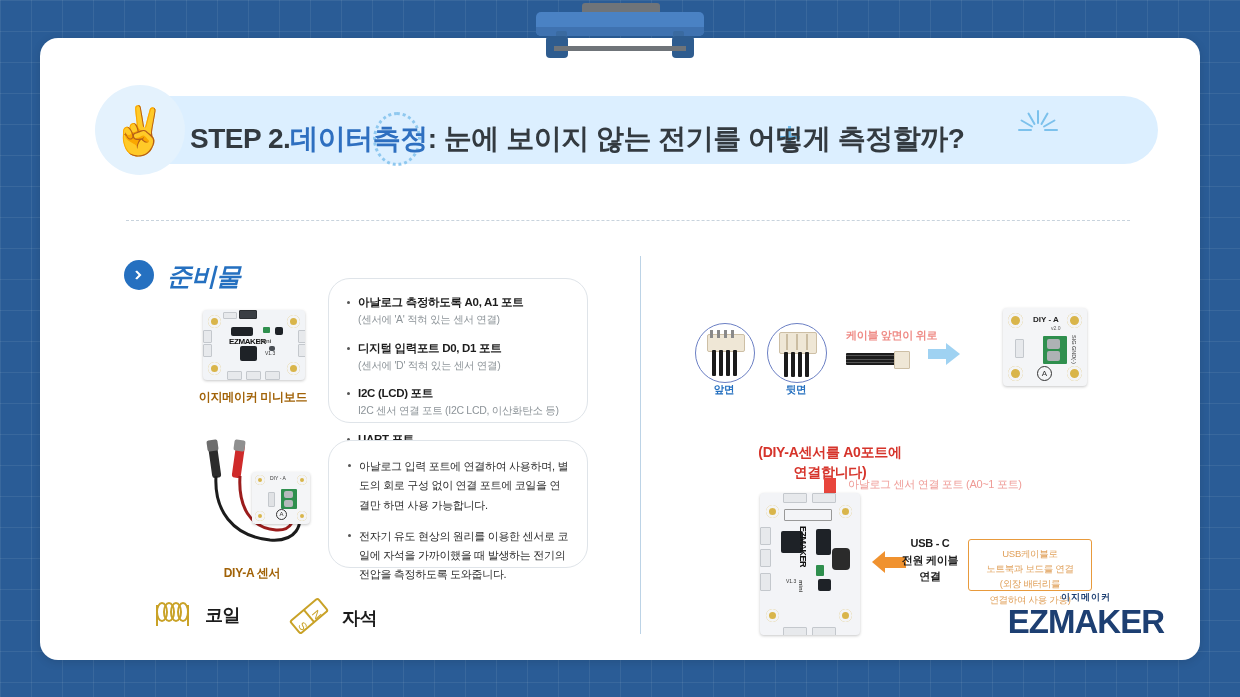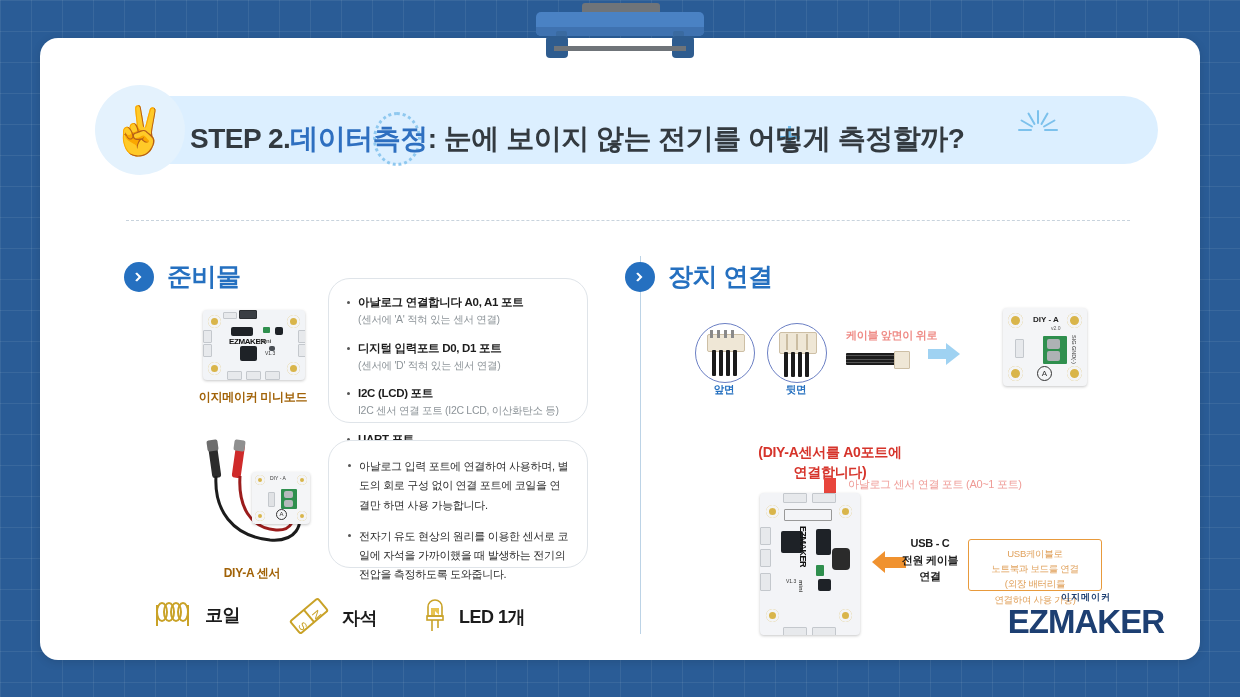--- a/index.html
+++ b/index.html
@@ -64,21 +64,21 @@
   .deco-plus:before{left:10px;top:0;width:3px;height:22px;}
   .deco-plus:after{left:0;top:10px;width:22px;height:3px;}
   .deco-burst{position:absolute;left:978px;top:72px;width:40px;height:40px;}
   .deco-burst i{position:absolute;left:19px;top:0;width:2px;height:14px;background:#7cc1ec;
     transform-origin:1px 20px;border-radius:1px;display:block;}
 
   .hr-dash{position:absolute;left:86px;top:182px;width:1004px;border-top:1px dashed #c8d3dd;}
   .vdiv{position:absolute;left:600px;top:218px;width:1px;height:378px;background:#bcd3e6;}
 
   
-  .sec-head{position:absolute;display:flex;align-items:center;gap:13px;}
+  .sec-head{position:absolute;display:flex;gap:13px;font-style:italic;}
   .chev{
     width:30px;height:30px;border-radius:50%;background:#2570c0;
     display:flex;align-items:center;justify-content:center;flex:0 0 auto;
   }
   .chev svg{display:block;}
   .sec-title{font-size:25px;font-weight:bold;color:#2570c0;letter-spacing:-.5px;white-space:nowrap;}
 
   
   .bubble{
     position:absolute;background:#fff;border:1px solid #dfe4e9;border-radius:22px;
@@ -199,21 +199,21 @@
     <div class="chip" style="left:66px;top:36px;width:6px;height:5px;background:#4a4f55;"></div>
     <div class="brand" style="left:26px;top:27px;font-size:8px;letter-spacing:-.4px;">EZMAKER</div>
     <div class="brand" style="left:56px;top:28px;font-size:6px;color:#555;">mini</div>
     <div class="lbl" style="left:62px;top:40px;font-size:5px;">V1.3</div>
   </div>
   <div class="cap" style="left:148px;top:351px;width:130px;">이지메이커 미니보드</div>
 
   <div class="bubble" style="left:288px;top:240px;width:260px;height:145px;padding:15px 16px;">
     <ul>
       <li>
-        <div class="b-main">아날로그 연결합니다 A0, A1 포트</div>
+        <div class="b-main">아날로그 측정하도록 A0, A1 포트</div>
         <div class="b-sub">(센서에 'A' 적혀 있는 센서 연결)</div>
       </li>
       <li>
         <div class="b-main">디지털 입력포트 D0, D1 포트</div>
         <div class="b-sub">(센서에 'D' 적혀 있는 센서 연결)</div>
       </li>
       <li>
         <div class="b-main">I2C (LCD) 포트</div>
         <div class="b-sub">I2C 센서 연결 포트 (I2C LCD, 이산화탄소 등)</div>
       </li>
@@ -283,41 +283,21 @@
           <rect x="4" y="12" width="36" height="16" rx="2" stroke="#c9a227" stroke-width="2" fill="none"></rect>
           <line x1="22" y1="12" x2="22" y2="28" stroke="#c9a227" stroke-width="2"></line>
           <text x="12" y="25" font-size="11" fill="#c9a227" font-family="Liberation Sans, sans-serif" transform="rotate(90 12 20)">S</text>
           <text x="30" y="25" font-size="11" fill="#c9a227" font-family="Liberation Sans, sans-serif" transform="rotate(90 30 20)">N</text>
         </g>
       </svg>
     </span>
     <span class="mlabel">자석</span>
   </div>
 
-  <div class="mat" style="left:382px;top:558px;">
-    <span>
-      <svg width="26" height="38" viewBox="0 0 26 38">
-        <path d="M6 20 L6 11 A7 7 0 0 1 20 11 L20 20 Z" stroke="#c9a227" stroke-width="1.6" fill="none"></path>
-        <rect x="5" y="20" width="16" height="4" stroke="#c9a227" stroke-width="1.6" fill="none"></rect>
-        <path d="M9 12 L9 19 L13 19 L13 15 L17 19 L17 12" fill="#e8c451"></path>
-        <line x1="10" y1="24" x2="10" y2="35" stroke="#c9a227" stroke-width="1.6"></line>
-        <line x1="16" y1="24" x2="16" y2="32" stroke="#c9a227" stroke-width="1.6"></line>
-      </svg>
-    </span>
-    <span class="mlabel">LED 1개</span>
-  </div>
-
-  <div class="sec-head" style="left:585px;top:222px;">
-    <span class="chev">
-      <svg width="14" height="14" viewBox="0 0 14 14">
-          <path d="M5 2.5 L9.5 7 L5 11.5 L3.2 10.6 L6.6 7 L3.2 3.4 Z" fill="#fff"></path>
-        </svg>
-    </span>
-    <span class="sec-title">장치 연결</span>
-  </div>
+
 
   <div class="circ" style="left:655px;top:285px;"></div>
   <div class="conn" style="left:663px;top:288px;width:44px;height:52px;">
     <div class="hdr" style="left:4px;top:8px;width:36px;height:16px;"></div>
     <div style="position:absolute;left:7px;top:4px;width:3px;height:8px;background:#8a8a8a;"></div>
     <div style="position:absolute;left:14px;top:4px;width:3px;height:8px;background:#8a8a8a;"></div>
     <div style="position:absolute;left:21px;top:4px;width:3px;height:8px;background:#8a8a8a;"></div>
     <div style="position:absolute;left:28px;top:4px;width:3px;height:8px;background:#8a8a8a;"></div>
     <div class="wire" style="left:9px;top:24px;width:4px;height:26px;"></div>
     <div class="wire" style="left:16px;top:24px;width:4px;height:26px;"></div>
@@ -402,21 +382,21 @@
 
   <div class="orangearrow" style="left:832px;top:513px;width:36px;height:22px;">
     <div class="sh"></div>
       <div class="hd"></div>
   </div>
   <div class="note-dark" style="left:855px;top:497px;width:70px;">
     <div>USB - C</div>
     <div>전원 케이블</div>
     <div>연결</div>
   </div>
-  <div class="note-box" style="left:928px;top:501px;width:134px;height:52px;">
+  <div class="note-box" style="left:928px;top:501px;width:124px;height:52px;">
     <div>USB케이블로</div>
     <div>노트북과 보드를 연결</div>
     <div>(외장 배터리를</div>
     <div>연결하여 사용 가능)</div>
   </div>
 
   <div class="logo">
     <div class="kr">이지메이커</div>
     <div class="en">EZMAKER</div>
   </div>

